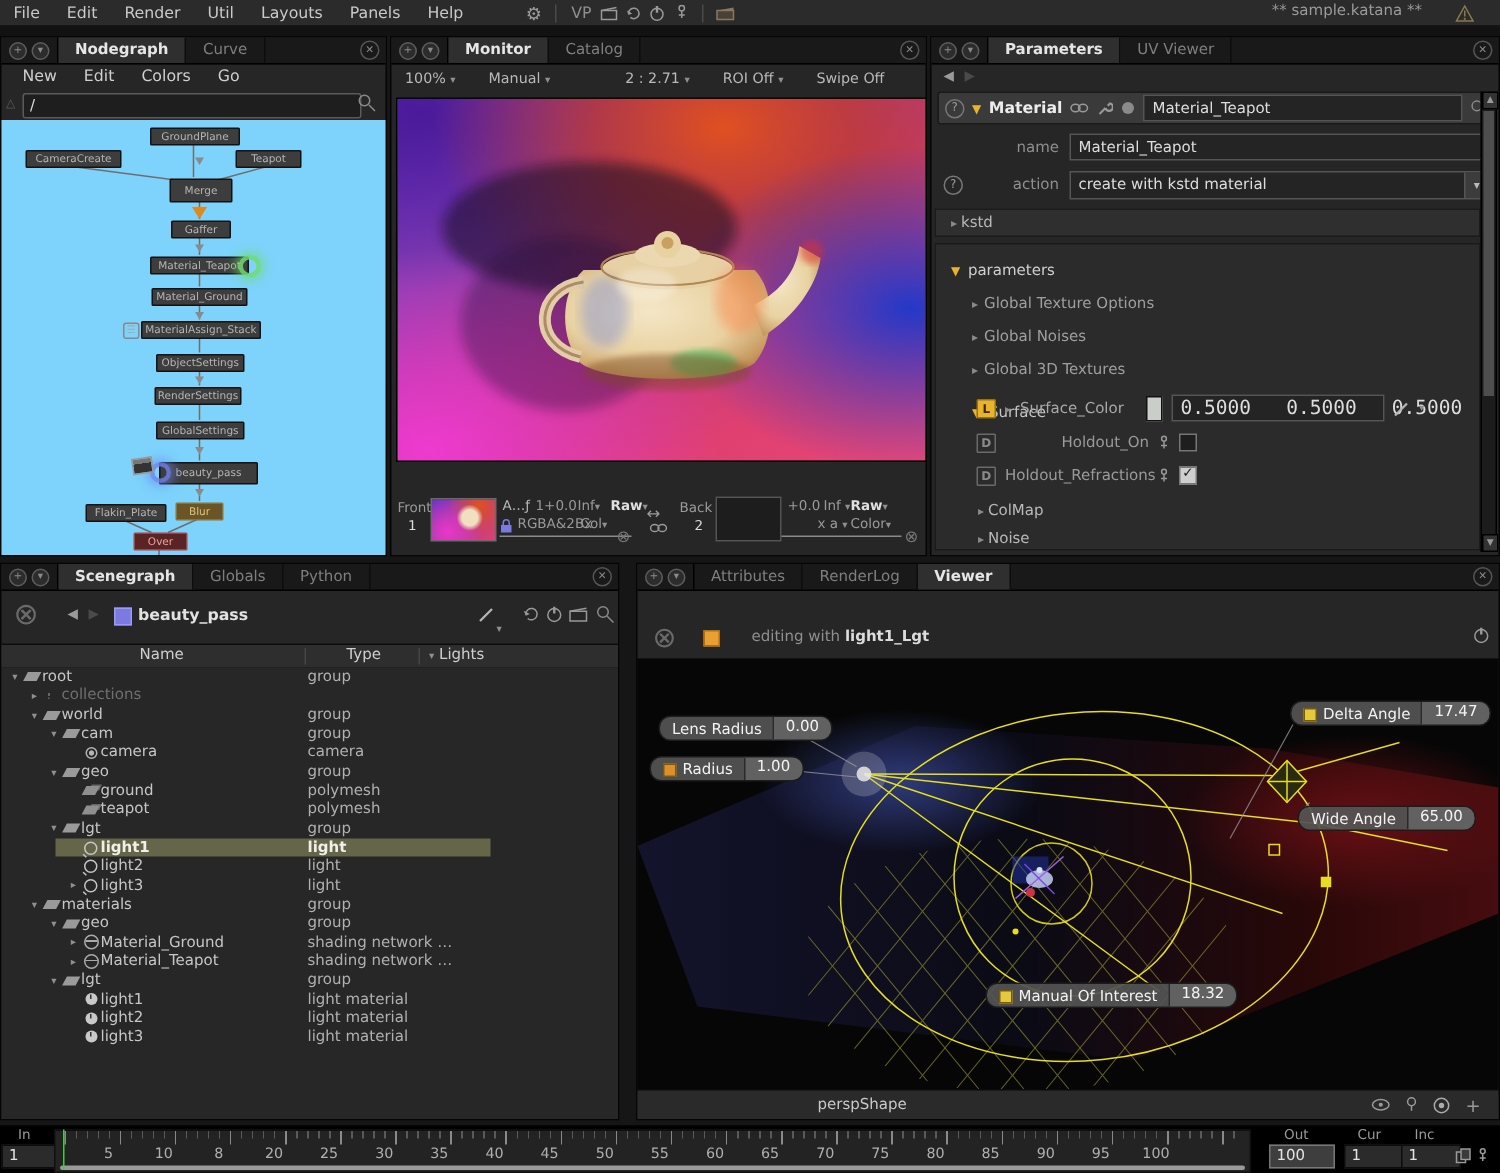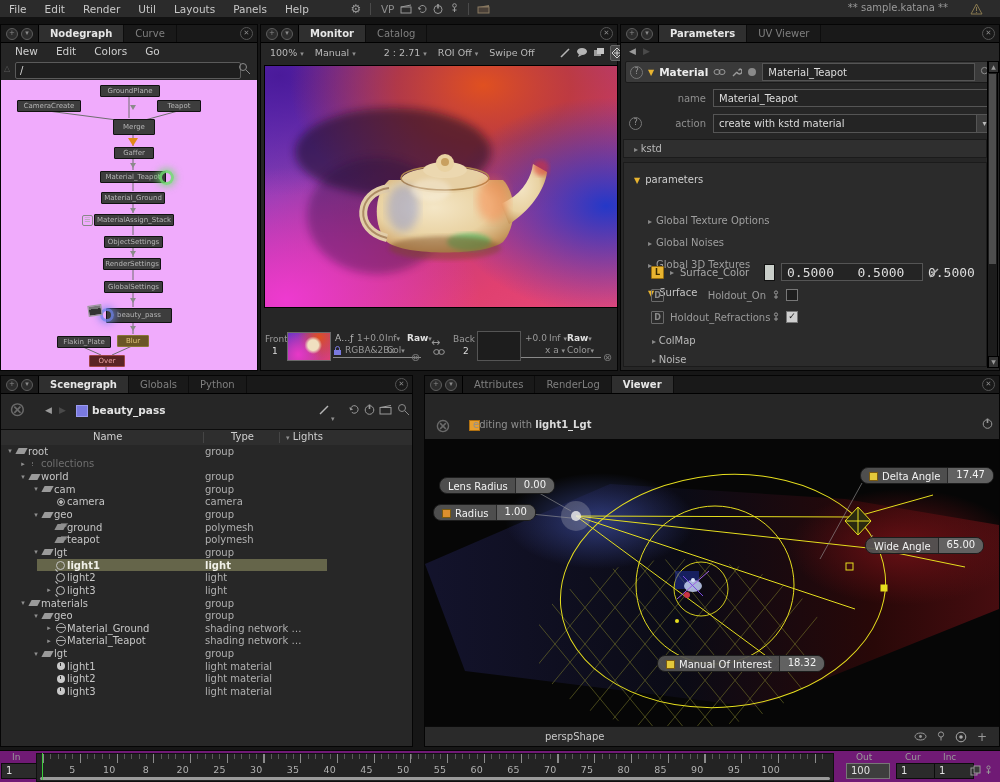--- a/index.html
+++ b/index.html
@@ -17,32 +17,32 @@
   .tabbar{height:17px;background:#191919;border-bottom:1px solid #000;display:flex;align-items:stretch;font-size:10px;}
   .cornerbtns{display:flex;align-items:center;gap:3px;padding:0 5px;border-right:1px solid #000;}
   .circ{width:10px;height:10px;border:1px solid #5d5d5d;border-radius:50%;color:#8a8a8a;font-size:7px;line-height:9px;text-align:center;background:#2c2c2c;}
   .tab{padding:2px 11px 0 11px;color:#7f7f7f;border-right:1px solid #0d0d0d;line-height:14px;white-space:nowrap;}
   .tab.active{background:#2f2f2f;color:#e6e6e6;font-weight:bold;}
   .closex{margin-left:auto;align-self:center;margin-right:4px;width:11px;height:11px;border:1px solid #555;border-radius:50%;color:#888;font-size:7px;line-height:10px;text-align:center;}
   .menurow{display:flex;gap:2px;font-size:10.5px;color:#cfcfcf;align-items:center;height:16px;padding-left:6px;}
   .menurow span{padding:1px 8px;}
   
   #ng-search{position:absolute;left:14px;top:37px;width:216px;height:15px;background:#1e1e1e;border:1px solid #5a5a5a;border-radius:2px;color:#ddd;font-size:10px;padding:0 4px;line-height:15px;}
-  #ng-canvas{position:absolute;left:0;top:55px;right:0;bottom:0;background:#f0abfc;overflow:hidden;padding-left:21px;}
+  #ng-canvas{position:absolute;left:0;top:55px;right:0;bottom:0;background:#7dd3fc;overflow:hidden;padding-left:21px;}
   .ngnode{position:absolute;height:10px;line-height:10px;background:#3d3d3d;border:1px solid #121212;color:#b4b4b4;font-size:7px;text-align:center;white-space:nowrap;overflow:visible;border-radius:1px;}
   .ngnode.blur{background:#6a5526;border-color:#8a7536;color:#e0c27a;}
   .ngnode.over{background:#5a2424;border-color:#a04545;color:#eaa0a0;}
   .glow{position:absolute;border-radius:50%;}
   .glow.green{right:-9px;top:-2px;width:9px;height:9px;border:3px solid rgba(110,220,110,.85);box-shadow:0 0 7px 2px rgba(110,220,110,.7);}
   .glow.blue{left:-7px;top:-1px;width:8px;height:8px;border:3px solid rgba(110,130,235,.8);box-shadow:0 0 7px 2px rgba(110,130,235,.65);}
   .nicon{position:absolute;font-size:7px;color:#aaa;}
   .nicon.stack{left:-13px;top:0px;width:9px;height:9px;border:1px solid #888;border-radius:2px;line-height:8px;text-align:center;}
   .nicon.clapper{left:-19px;top:-4px;width:12px;height:9px;border:1px solid #999;background:linear-gradient(180deg,#777 0 3px,#333 3px);transform:rotate(-8deg);}
   
-  #mon-toolbar{display:flex;align-items:center;gap:5px;height:19px;font-size:9.5px;color:#b9b9b9;padding:0 6px;}
+  #mon-toolbar{display:flex;align-items:center;gap:16px;height:19px;font-size:9.5px;color:#b9b9b9;padding:0 6px;}
   #mon-toolbar .dd{padding:1px 3px;white-space:nowrap;}
   .ddar{font-size:7px;color:#8f8f8f;}
   .tbicon{width:16px;height:14px;display:inline-flex;align-items:center;justify-content:center;}
   .tbicon.pressed{background:#454545;border:1px solid #666;border-radius:2px;}
   #mon-img{position:absolute;left:3px;top:40px;width:352px;height:241px;border:1px solid #000;}
   #mon-status{position:absolute;left:0;bottom:3px;width:100%;height:36px;font-size:9px;color:#9a9a9a;}
   .thumb{position:absolute;border:1px solid #6a6a6a;}
   .uline{position:absolute;height:1px;background:#8a8a8a;}
   .pscrollbar{position:absolute;right:1px;top:36px;bottom:2px;width:9px;background:#1c1c1c;border:1px solid #000;}
   .pscrollbar .thumbv{position:absolute;left:1px;right:1px;top:12px;height:190px;background:#4e4e4e;}
@@ -81,21 +81,21 @@
   .ic-lightmat::after{content:"";position:absolute;left:3px;top:1px;width:1px;height:3px;background:#333;}
   .ic-none{width:4px;height:4px;border-left:1px dotted #666;}
   
   #vp-wrap{position:absolute;left:0px;top:63px;width:574px;height:290px;background:#060606;overflow:hidden;}
   .vpill{position:absolute;display:flex;align-items:stretch;height:15px;background:rgba(84,84,84,.93);border:1px solid #1c1c1c;border-radius:8px;font-size:10px;color:#f2f2f2;overflow:hidden;white-space:nowrap;}
   .vpill .lbl{padding:1px 7px 0 8px;display:flex;gap:4px;align-items:center;}
   .vpill .val{padding:1px 8px 0 8px;border-left:1px solid #2a2a2a;background:rgba(99,99,99,.93);}
   .vpill .sq{width:7px;height:7px;border:1px solid #7a5a10;}
   #vp-bottom{position:absolute;left:0;bottom:0;width:100%;height:19px;background:#2a2a2a;border-top:1px solid #0a0a0a;display:flex;align-items:center;font-size:10px;color:#c9c9c9;}
   
-  #timeline{position:absolute;left:0;top:750px;width:1000px;height:32px;background:#701a75;border-top:1px solid #050505;font-size:9px;color:#9a9a9a;}
+  #timeline{position:absolute;left:0;top:750px;width:1000px;height:32px;background:#000000;border-top:1px solid #050505;font-size:9px;color:#9a9a9a;}
   .tl-box{position:absolute;background:#2b2b2b;border:1px solid #0c0c0c;color:#e2e2e2;font-size:10px;padding:0 4px;height:14px;line-height:14px;}
   #ruler{position:absolute;left:36px;top:2px;width:796px;height:27px;background:#232323;border:1px solid #101010;}
   #ruler .ticks-minor{position:absolute;left:6px;right:4px;top:0;height:5px;background:repeating-linear-gradient(90deg,#5a5a5a 0 1px,transparent 1px 7.35px);}
   #ruler .ticks-major{position:absolute;left:6px;right:4px;top:0;height:9px;background:repeating-linear-gradient(90deg,#8a8a8a 0 1px,transparent 1px 36.75px);}
   #ruler-nums{position:absolute;left:0;top:10px;width:100%;height:11px;}
   #ruler-nums span{position:absolute;transform:translateX(-50%);color:#b0b0b0;font-size:9.5px;}
   #ruler .scrollstrip{position:absolute;left:3px;right:3px;bottom:1px;height:3px;background:#9a9a9a;border-radius:2px;}
   #playhead{position:absolute;left:42px;top:2px;width:1px;height:27px;background:#3ecb3e;}
   svg{display:block;}
 </style>
@@ -441,21 +441,21 @@
       <span style="position:absolute;right:0;top:0;bottom:0;width:15px;background:#3c3c3c;border-left:1px solid #555;color:#bbb;font-size:8px;display:flex;align-items:center;justify-content:center;">▾</span>
     </div>
     <div class="abs" style="left:2px;top:114px;right:12px;height:17px;background:#2f2f2f;border:1px solid #1b1b1b;display:flex;align-items:center;padding-left:10px;">
       <span class="sechdr"><span style="font-size:8px;color:#8a8a8a;">▸ </span><span>kstd</span></span>
     </div>
     <div class="abs" style="left:2px;top:137px;right:12px;bottom:3px;background:#2b2b2b;border:1px solid #1b1b1b;">
       <div style="padding:5px 0 0 10px;">
         <span class="ytri">▼</span>
         <span class="sechdr" style="color:#cfcfcf;">parameters</span>
       </div>
-      <div style="margin-top:28px;">
+      <div style="margin-top:10px;">
           <span class="pgroup">Global Texture Options</span>
           <span class="pgroup">Global Noises</span>
           <span class="pgroup">Global 3D Textures</span>
         </div>
       <div style="margin:0 0 0 24px;">
         <span class="ytri">▼</span>
         <span class="sechdr" style="color:#c5c5c5;">Surface</span>
       </div>
       <div class="abs" style="left:27px;top:100px;right:8px;height:18px;display:flex;align-items:center;gap:6px;">
         <span class="badge L">L</span>
@@ -726,21 +726,21 @@
           <span class="circ">+</span>
           <span class="circ">▾</span>
         </span>
       <span class="tab">Attributes</span>
       <span class="tab">RenderLog</span>
       <span class="tab active">Viewer</span>
       <span class="closex">✕</span>
     </div>
     <span class="abs" style="left:10px;top:38px;color:#6a6a6a;font-size:19px;">⊗</span>
     <span class="abs" style="left:44px;top:44px;width:9px;height:9px;background:#e8a030;border:1px solid #b07010;"></span>
-    <span class="abs" style="left:48px;top:43px;font-size:10px;color:#8f8f8f;"><span>editing with</span> <b style="color:#dcdcdc;">light1_Lgt</b></span>
+    <span class="abs" style="left:76px;top:43px;font-size:10px;color:#8f8f8f;"><span>editing with</span> <b style="color:#dcdcdc;">light1_Lgt</b></span>
     <span class="abs" style="left:556px;top:41px;">
         <svg width="13" height="13">
           <circle cx="6.5" cy="7" r="4.3" fill="none" stroke="#999"></circle>
           <line x1="6.5" y1="1.5" x2="6.5" y2="6" stroke="#999" stroke-width="1.6"></line>
         </svg>
       </span>
     <div id="vp-wrap">
       <svg width="574" height="290" viewBox="0 0 574 290">
         <defs>
           <linearGradient id="gplane" x1="0" y1="0" x2="1" y2="0">

